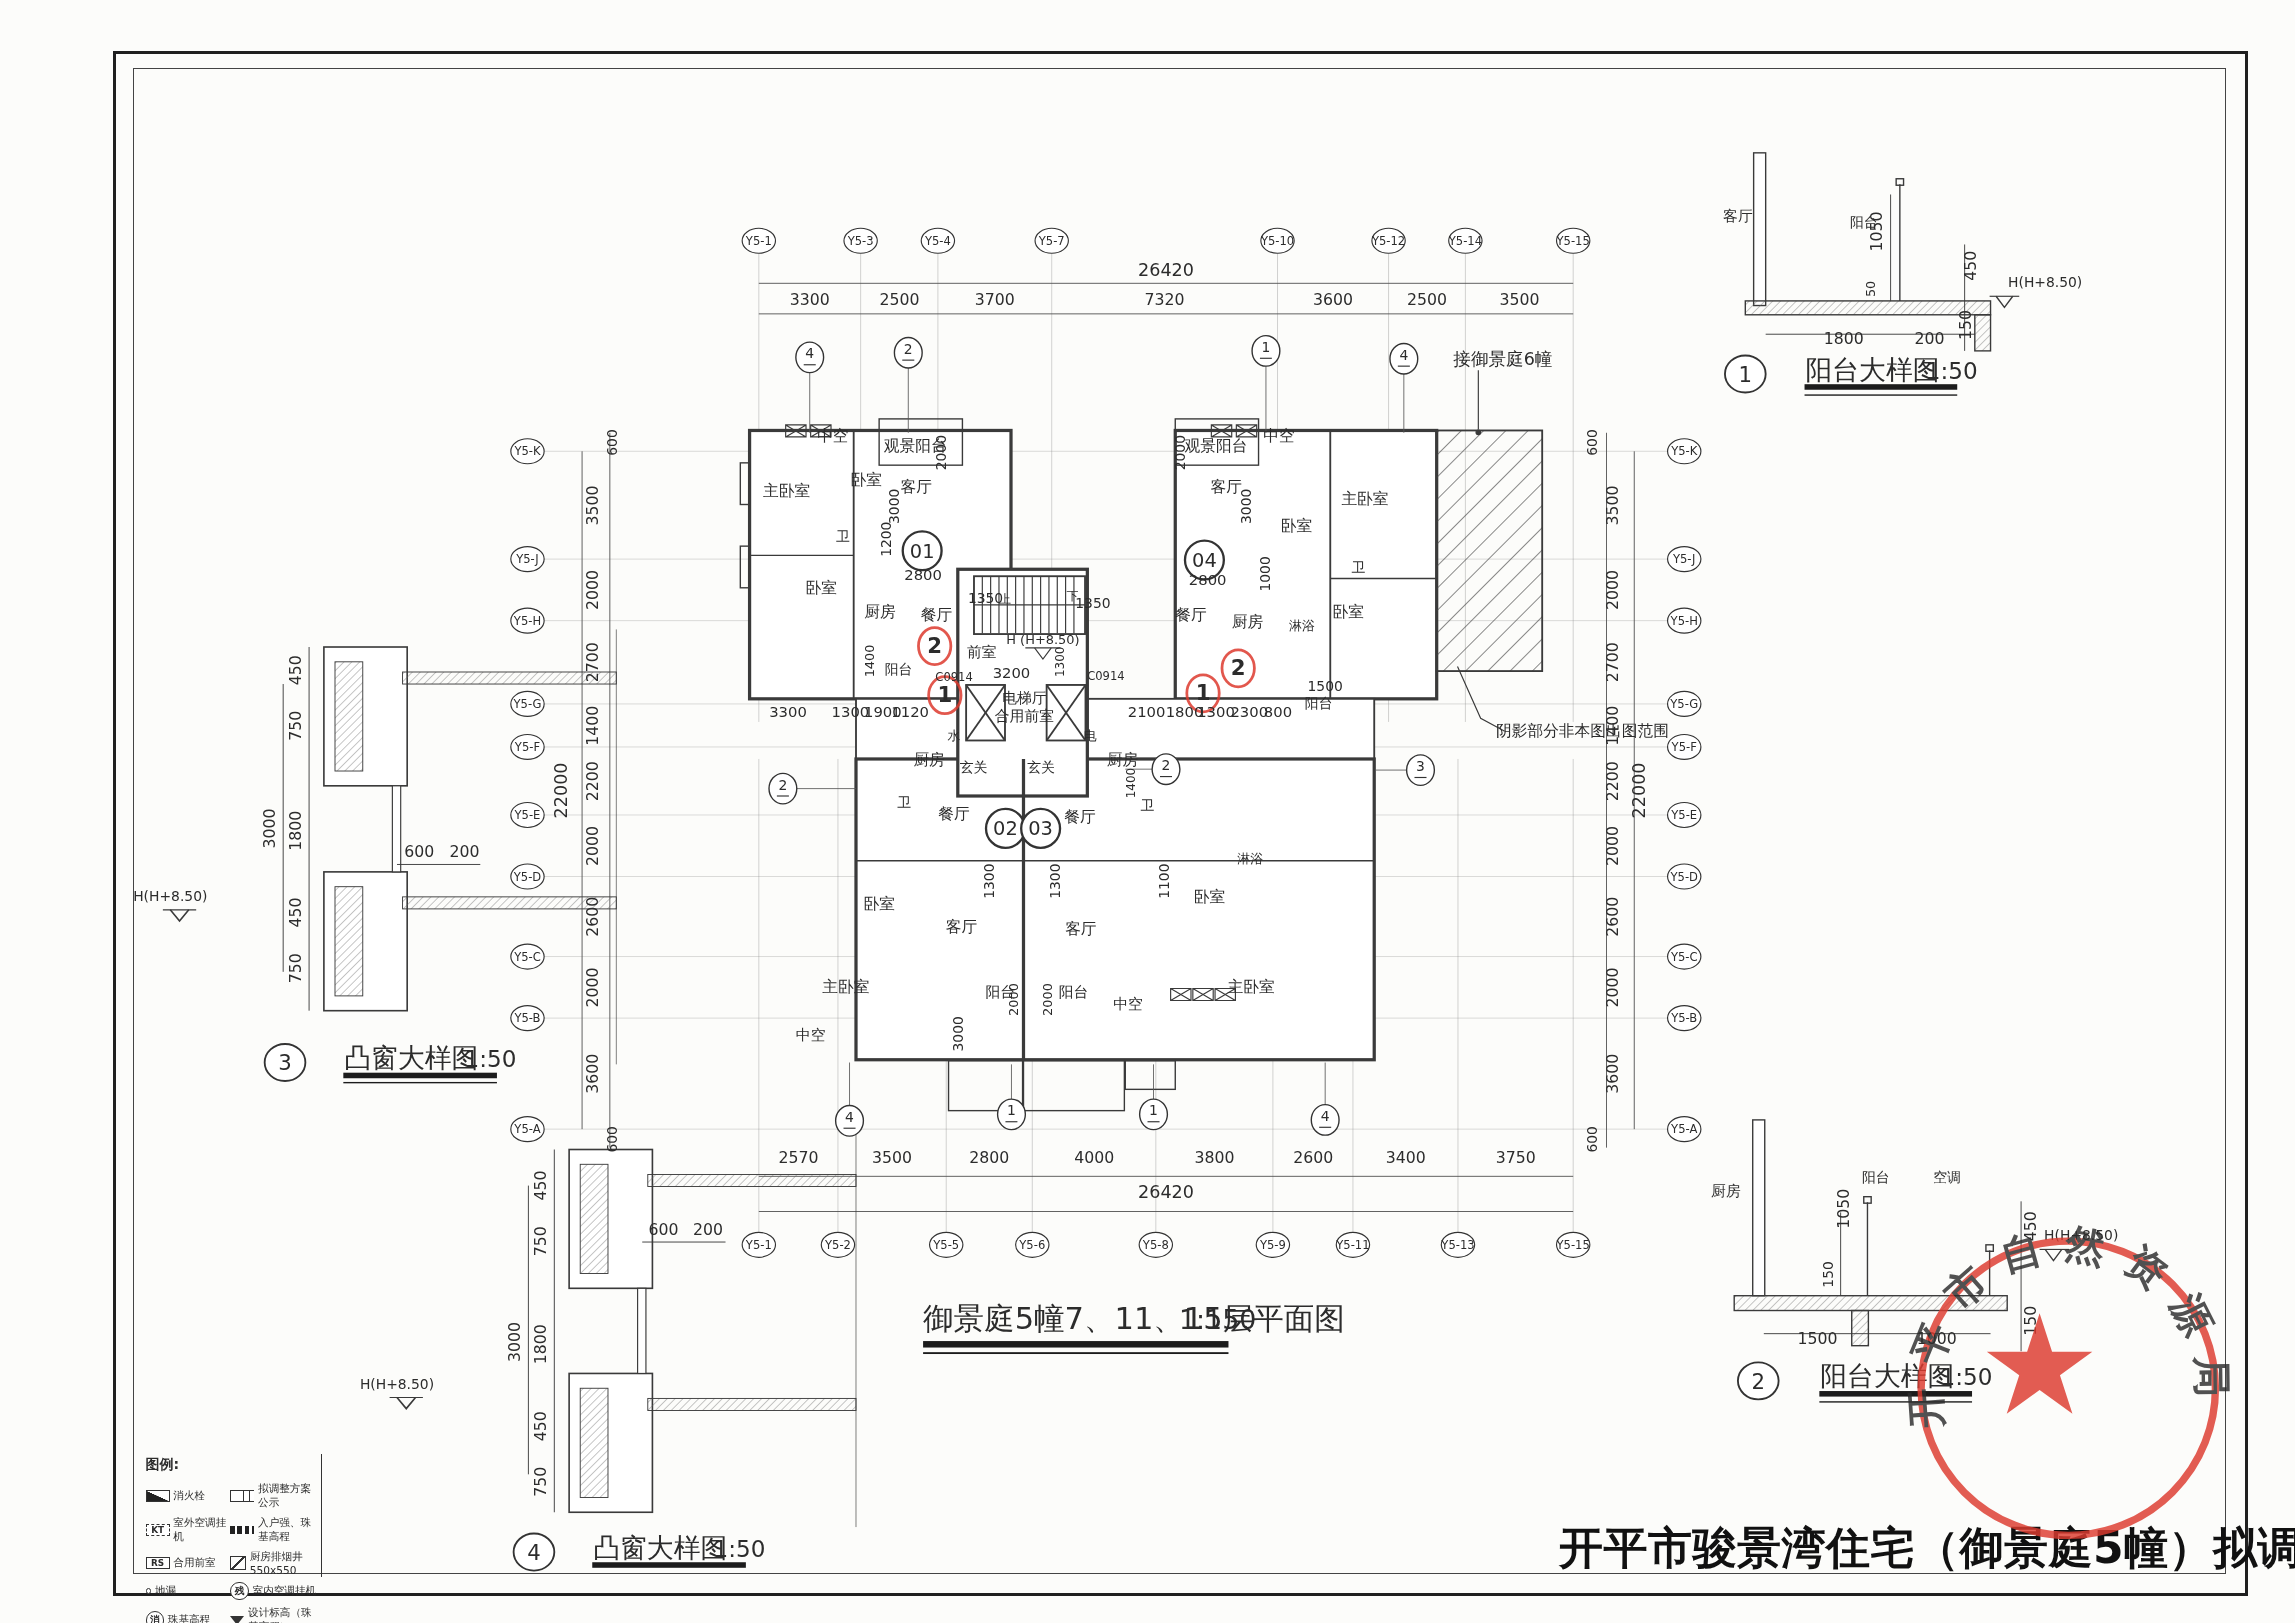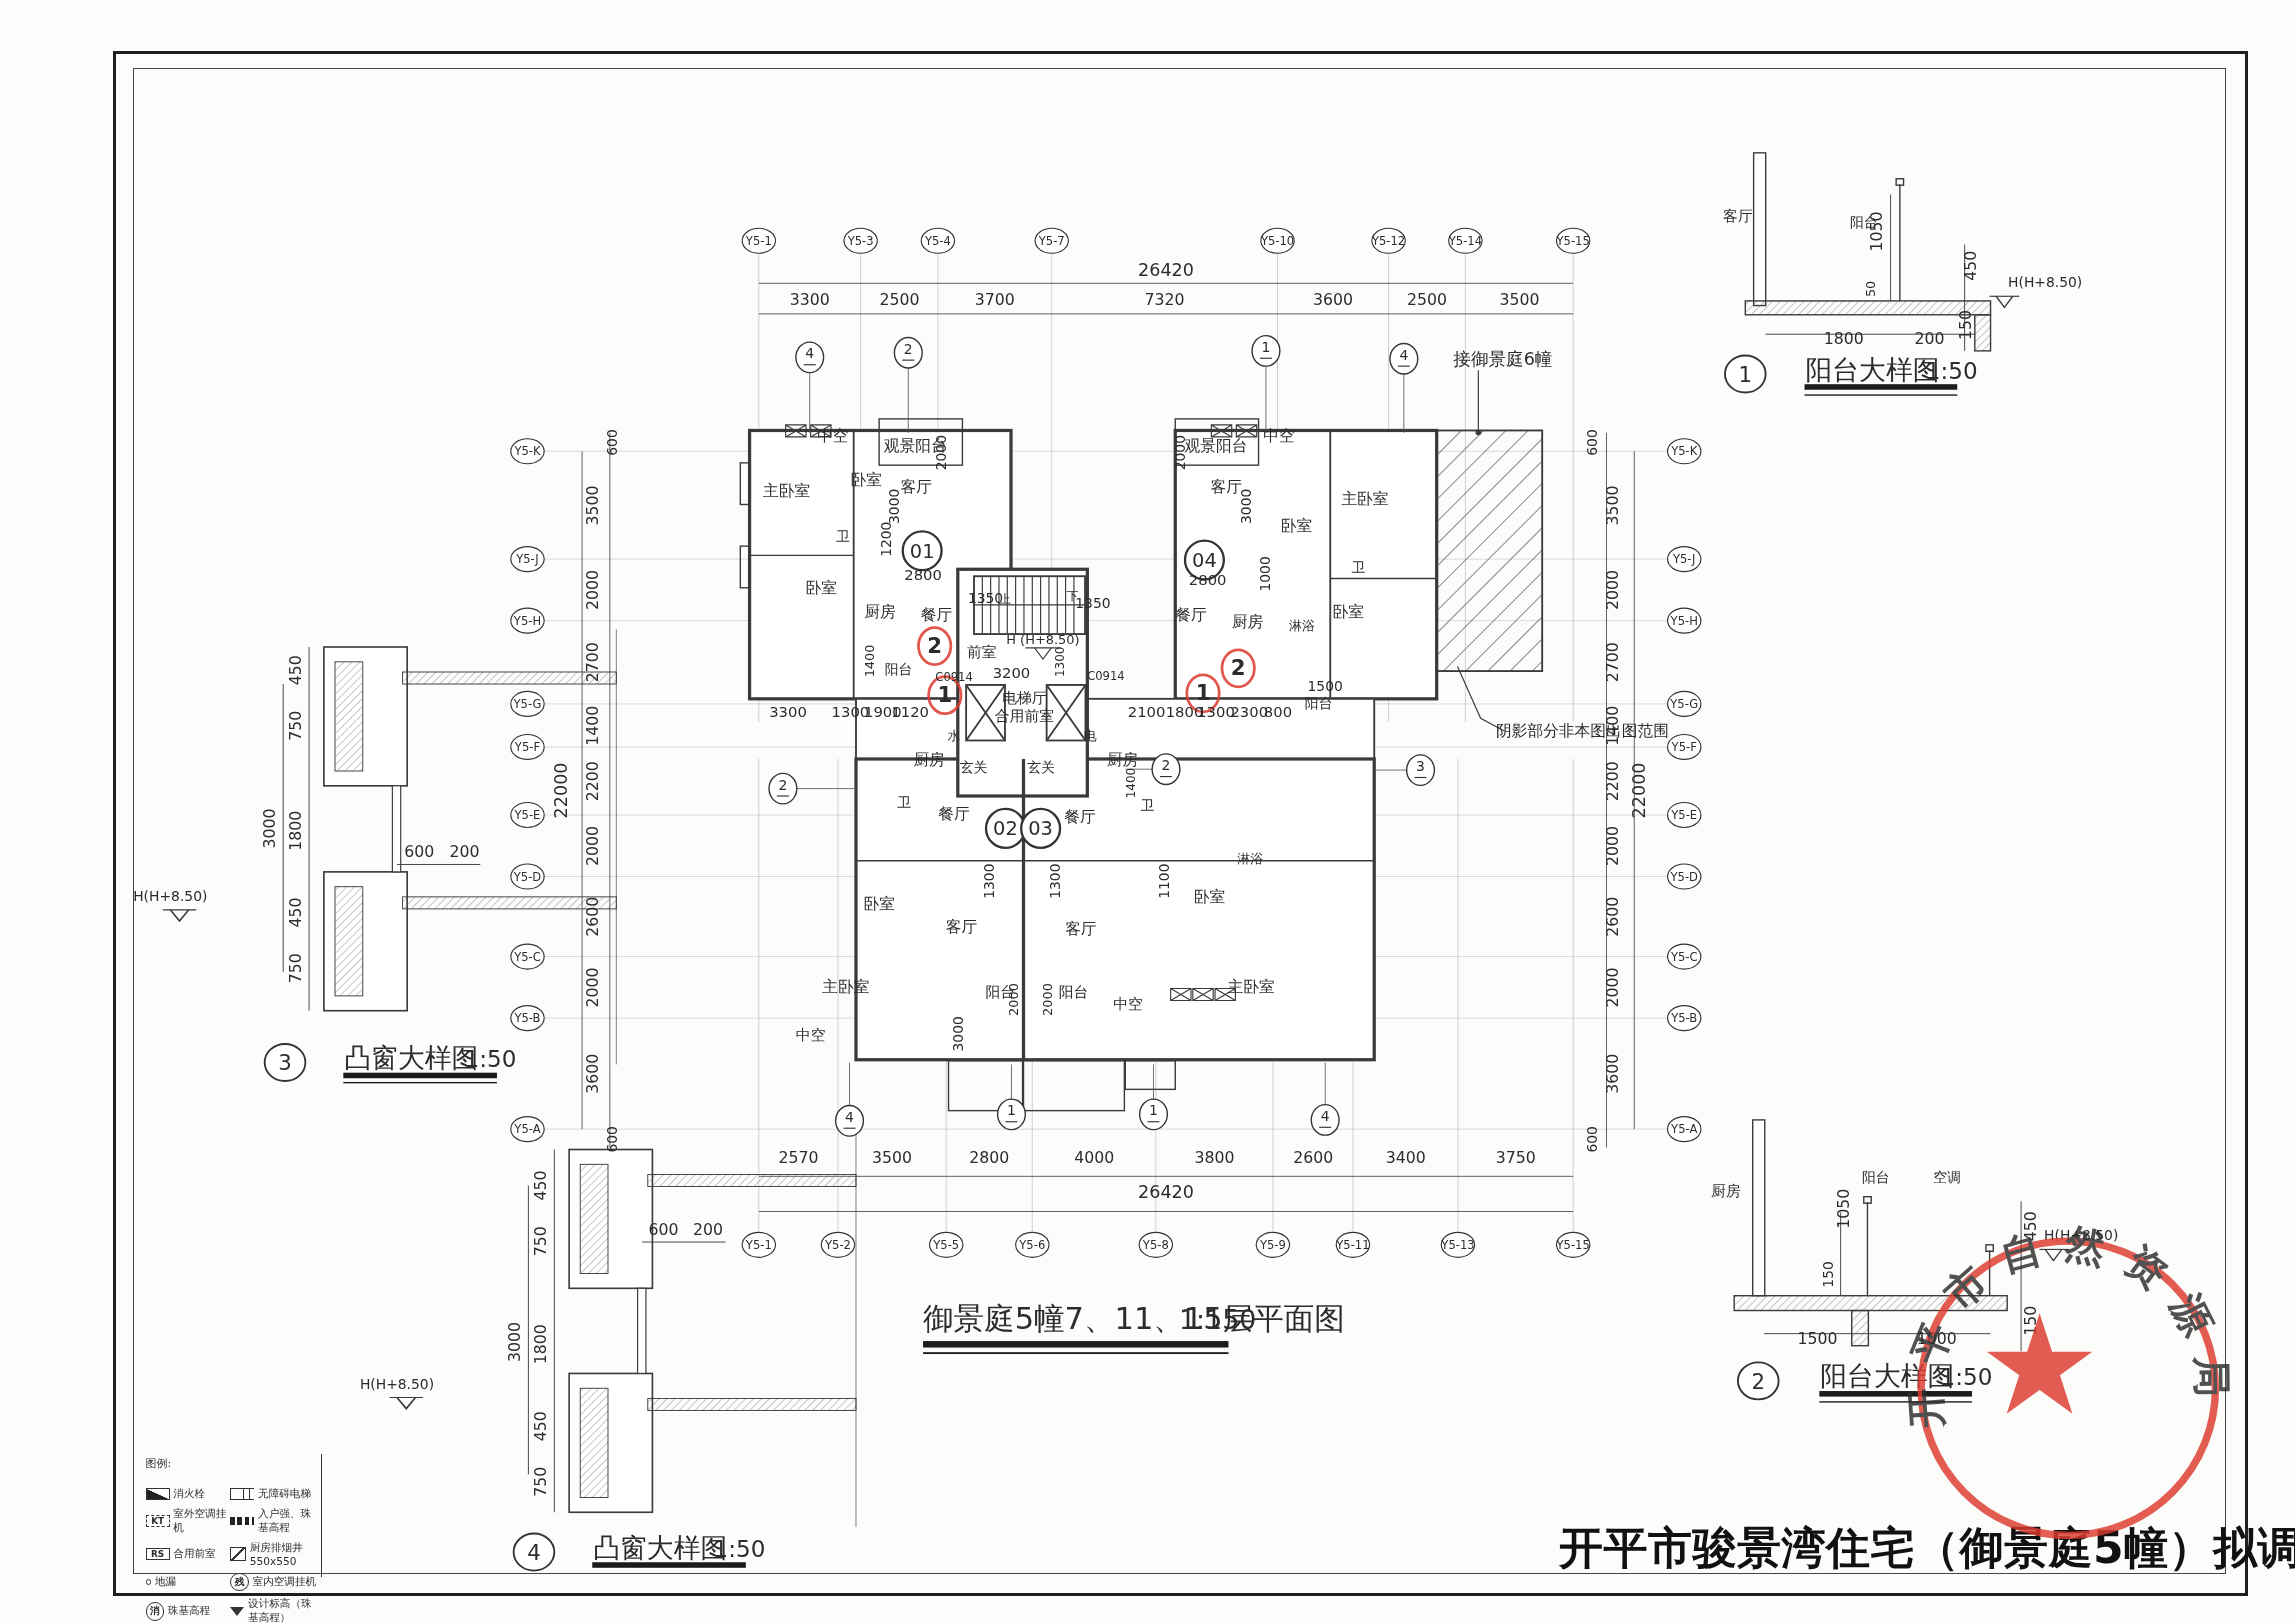--- a/index.html
+++ b/index.html
@@ -8,21 +8,21 @@
   .frame-outer{position:absolute;left:113px;top:51px;width:2129px;height:1539px;
                border:3.2px solid #1f1f1f;}
   .frame-inner{position:absolute;left:133px;top:68px;width:2091px;height:1504px;
                border:1.4px solid #444;}
   svg text{fill:#2c2c2c;}
   .doc-title{position:absolute;left:1559px;top:1519px;width:680px;height:56px;
              font-size:44px;font-weight:bold;letter-spacing:0.5px;white-space:nowrap;
              color:#111;z-index:3;}
   .legend{position:absolute;left:141px;top:1454px;width:172px;height:121px;
           border-right:1.4px solid #333;padding:1.9px 3.7px 0 4.6px;z-index:2;font-size:10.6px;}
-  .legend-title{font-weight:normal;font-size:11px;margin-bottom:16px;}
+  .legend-title{font-weight:bold;font-size:14px;margin-bottom:8px;}
   .legend-grid{display:grid;grid-template-columns:82px 1fr;column-gap:2.8px;row-gap:6px;}
   .legend-item{display:flex;align-items:center;gap:3.7px;}
   .licon{flex:0 0 auto;width:24px;height:12px;border:1.2px solid #333;display:flex;
          align-items:center;justify-content:center;font-size:8.8px;font-weight:bold;
          box-sizing:border-box;background:#fff;text-align:right;}
   .licon[data-icon="fire-hydrant"]{background:linear-gradient(to top right,#222 48%,#fff 50%);}
   .licon[data-icon="indoor-ac"]{border-style:solid none solid none;
          background:repeating-linear-gradient(90deg,#333 0 0.9px,#fff 0.9px 6.5px);}
   .licon[data-icon="outdoor-ac"]{border-style:dashed;}
   .licon[data-icon="power-box"]{border:none;
@@ -598,21 +598,21 @@
     <div class="legend-title">图例:</div>
     <div class="legend-grid">
 
         <div class="legend-item">
           <span class="licon" data-icon="fire-hydrant"></span>
           <span>消火栓</span>
         </div>
 
         <div class="legend-item">
           <span class="licon" data-icon="indoor-ac"></span>
-          <span>无障碍电梯</span>
+          <span>拟调整方案公示</span>
         </div>
 
         <div class="legend-item">
           <span class="licon" data-icon="outdoor-ac">KT</span>
           <span>室外空调挂机</span>
         </div>
 
         <div class="legend-item">
           <span class="licon" data-icon="power-box"></span>
           <span>入户强、珠基高程</span>

